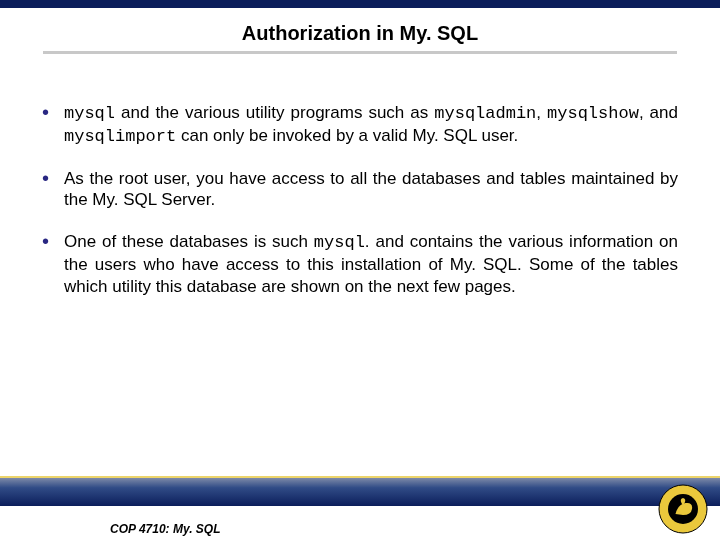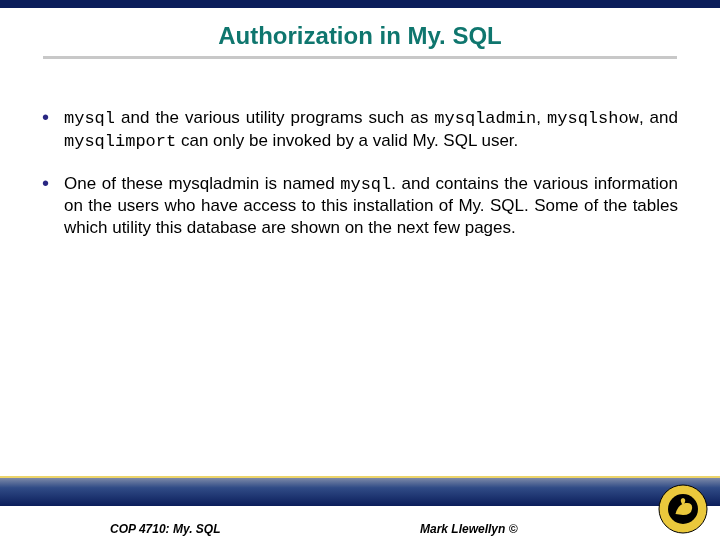--- a/index.html
+++ b/index.html
@@ -11,22 +11,22 @@
     position: relative;
     overflow: hidden;
   }
   .top-bar {
     width: 100%;
     height: 8px;
     background: #0b1e5b;
   }
   .title {
     text-align: center;
-    font-size: 24px;
-    color: #0f766e;
+    font-size: 20px;
+    color: #000000;
     padding: 14px 0 6px 0;
   }
   .title-underline {
     width: 88%;
     height: 3px;
     background: #c8c8c8;
     margin: 0 auto 8px auto;
   }
   .content {
     padding: 0 42px 0 42px;
@@ -97,29 +97,29 @@
 <body>
 
 <div class="top-bar"></div>
 
 <h1 class="title">Authorization in My. SQL</h1>
 <div class="title-underline"></div>
 
 <div class="content">
   <ul>
     <li><span class="mono">mysql</span><span> and the various utility programs such as </span><span class="mono">mysqladmin</span><span>, </span><span class="mono">mysqlshow</span><span>, and </span><span class="mono">mysqlimport</span><span> can only be invoked by a valid My. SQL user.</span></li>
-    <li><span>One of these mysqladmin is named </span><span class="mono">mysql</span><span>. and contains the various information on the users who have access to this installation of My. SQL.  Some of the tables which utility this database are shown on the next few pages.</span></li>
+    <li><span>As the root user, you have access to all the databases and tables maintained by the My. SQL Server.</span></li>
+    <li><span>One of these databases is such </span><span class="mono">mysql</span><span>. and contains the various information on the users who have access to this installation of My. SQL.  Some of the tables which utility this database are shown on the next few pages.</span></li>
   </ul>
 </div>
 
 <div class="grad-bar"></div>
 
 <div class="footer">
   <span class="footer-left">COP 4710: My. SQL</span>
-  <span class="footer-right">Mark Llewellyn ©</span>
 </div>
 
 <svg class="logo" viewBox="0 0 100 100">
   <circle cx="50" cy="50" r="48" fill="#eac83c" stroke="#000" stroke-width="2"></circle>
   <circle cx="50" cy="50" r="30" fill="#000"></circle>
   <path d="M35 60 Q40 40 55 38 Q70 36 68 50 Q66 62 50 62 Z" fill="#eac83c"></path>
   <path d="M48 40 Q42 30 50 28 Q58 30 52 40 Z" fill="#eac83c"></path>
 </svg>
 
 </body></html>

